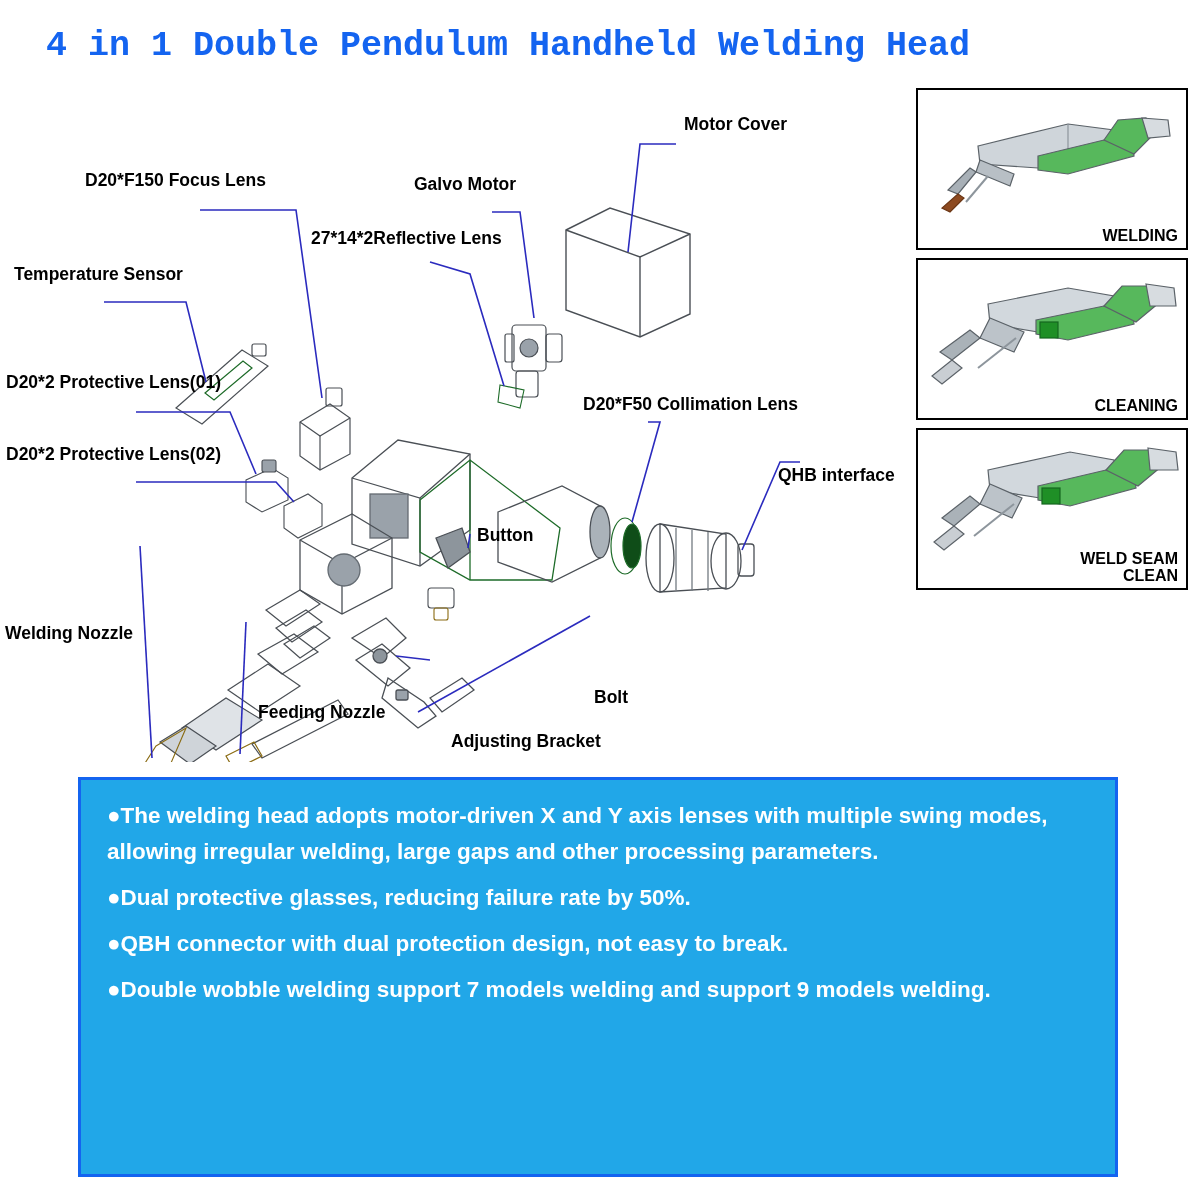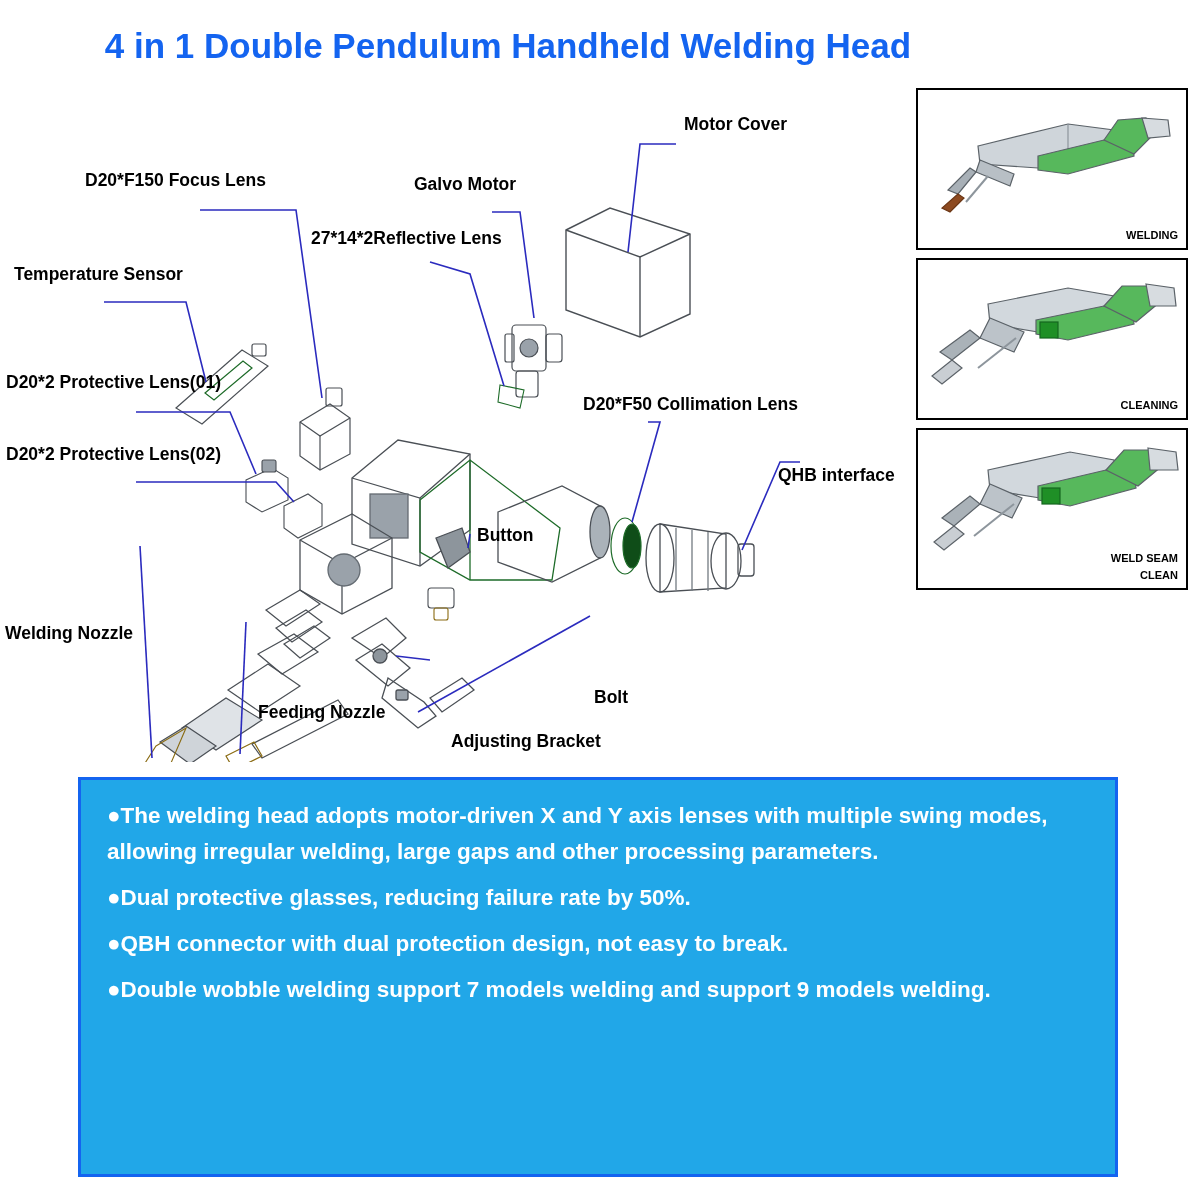--- a/index.html
+++ b/index.html
@@ -22,20 +22,21 @@
     position: absolute;
     left: 0;
     top: 26px;
     width: 1016px;
     text-align: center;
     font-size: 35px;
     font-weight: bold;
     color: #1464f0;
     letter-spacing: 0px;
     white-space: nowrap;
+    font-family: Liberation Mono, monospace;
   }
 
   
   #diagram {
     position: absolute;
     left: 0;
     top: 82px;
     width: 835px;
     height: 680px;
   }
@@ -75,21 +76,21 @@
   }
   .photo-card svg {
     position: absolute;
     left: 0;
     top: 0;
   }
   .photo-caption {
     position: absolute;
     right: 8px;
     bottom: 4px;
-    font-size: 11px;
+    font-size: 16px;
     font-weight: bold;
     color: #000;
     text-align: right;
     line-height: 17px;
     white-space: pre-line;
   }
 
   
   #features {
     position: absolute;

